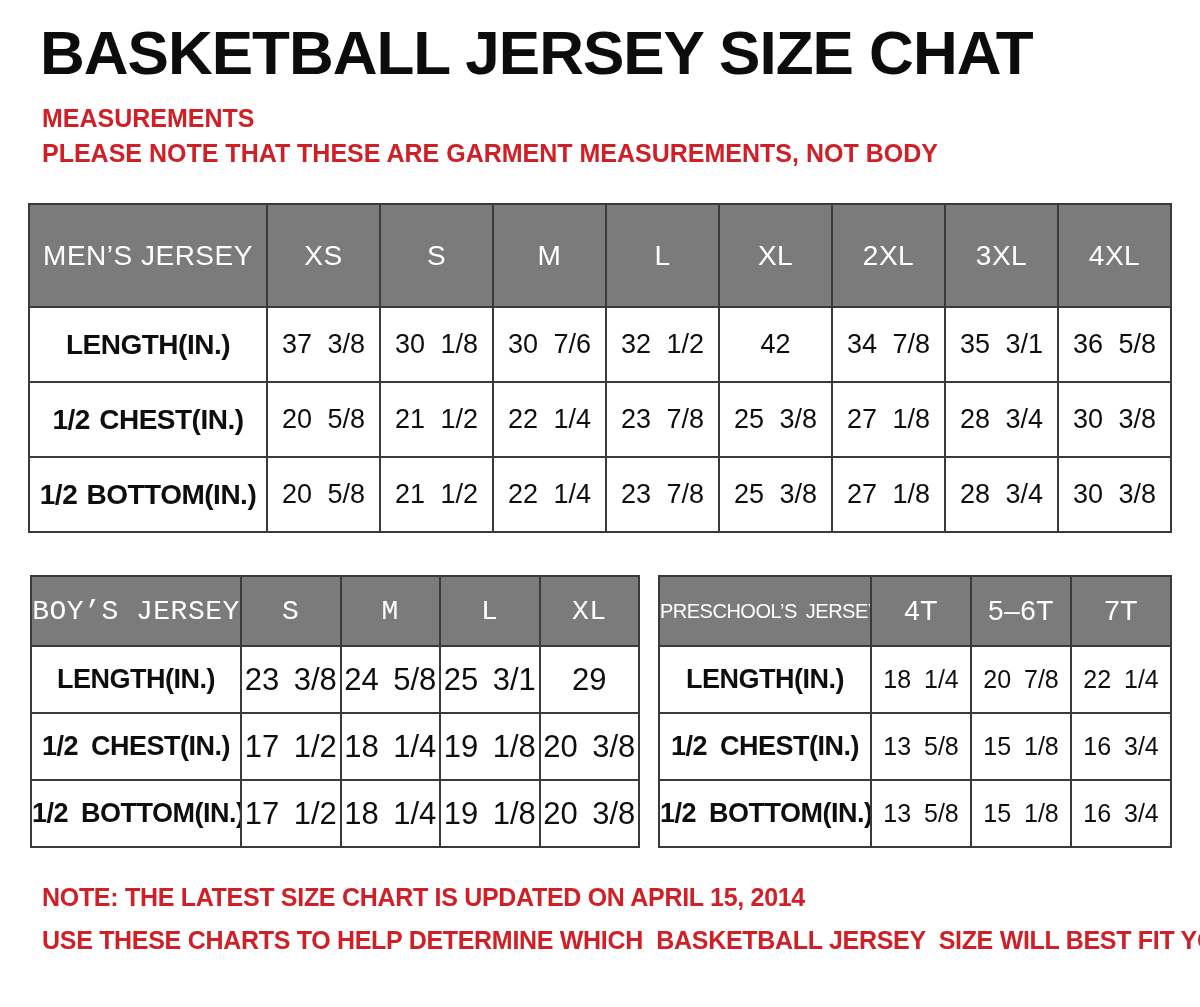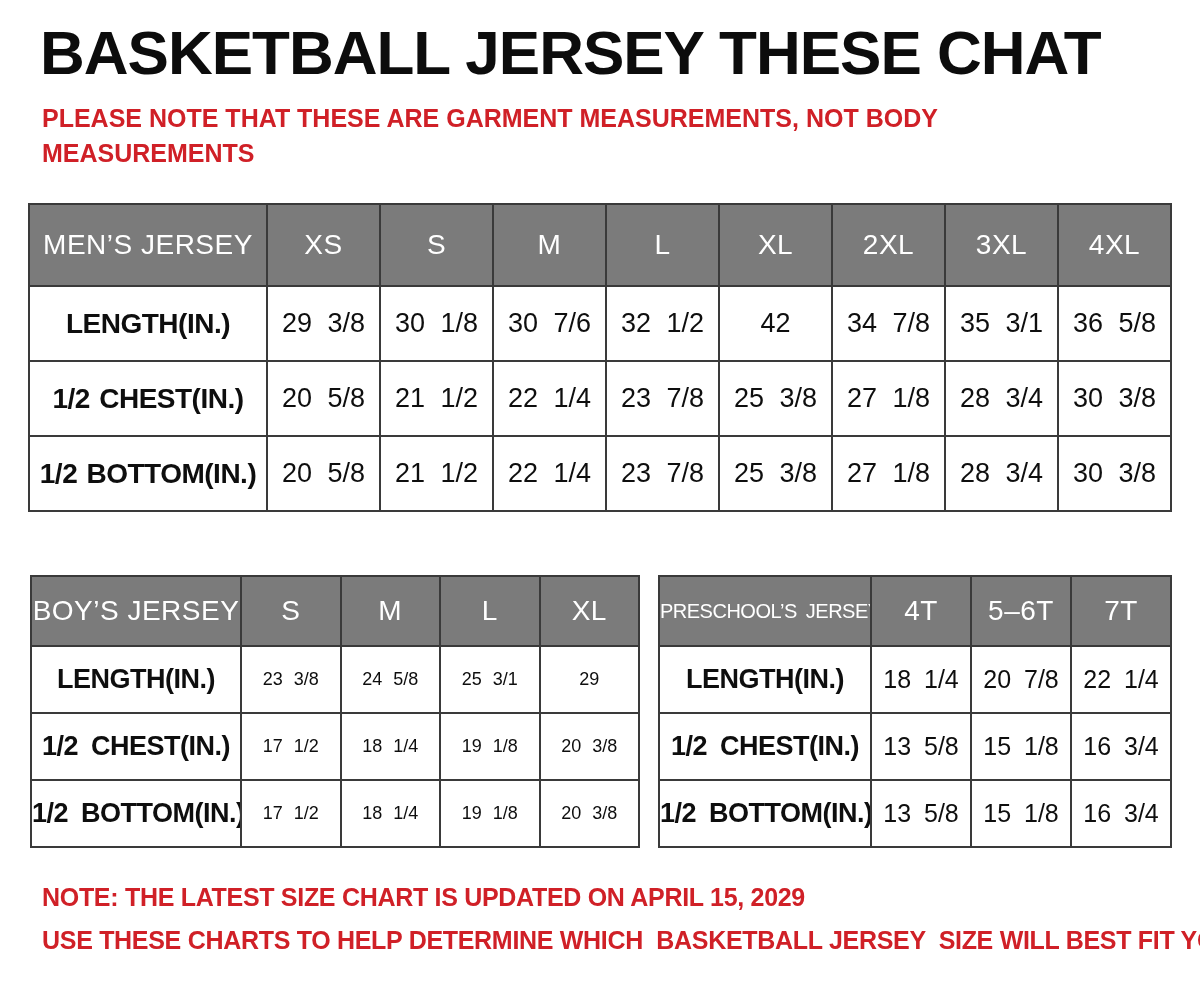--- a/index.html
+++ b/index.html
@@ -33,29 +33,29 @@
   thead th {
     background:#7b7b7b; color:#ffffff; font-weight:normal; font-size:28px;
     letter-spacing:0.5px;
   }
   td { font-size:27px; color:#0e0e0e; word-spacing:8px;margin-top:16px; }
   td.rowlabel { font-weight:bold; font-size:28px; word-spacing:2px; letter-spacing:-0.5px; }
 
   
   #mens-table { left:28px; top:203px; width:1144px; }
   #mens-table .c-first { width:238px; }
-  #mens-table thead tr { height:82px; }
+  #mens-table thead tr { height:103px; }
   #mens-table tbody tr { height:75px; }
 
   
   #boys-table { left:30px; top:575px; width:610px; }
   #boys-table .c-first { width:210px; }
-  #boys-table thead tr { height:70px; }
+  #boys-table thead tr { height:70px;font-family:Liberation Mono, monospace; }
   #boys-table tbody tr { height:67px; }
-  #boys-table td { font-size:18px; word-spacing:6px; }
+  #boys-table td { font-size:31px; word-spacing:6px; }
   #boys-table td.rowlabel { font-size:27px; }
 
   
   #preschool-table { left:658px; top:575px; width:514px; }
   #preschool-table .c-first { width:212px; }
   #preschool-table thead tr { height:70px; }
   #preschool-table tbody tr { height:67px; }
   #preschool-table td { font-size:25px; word-spacing:6px; }
   #preschool-table td.rowlabel { font-size:27px; }
   #preschool-table th.corner { font-size:20px; letter-spacing:-0.5px; word-spacing:4px; }
@@ -66,25 +66,25 @@
     white-space:pre; letter-spacing:-0.3px;
   }
   #note-1 { top:883px; }
   #note-2 { top:926px; }
 </style>
 </head>
 <body>
 
 <div class="page">
 
-  <h1 class="title">BASKETBALL JERSEY THESE CHAT</h1>
+  <h1 class="title">BASKETBALL JERSEY SIZE CHAT</h1>
 
   <div class="subtitle">
+    <div>MEASUREMENTS</div>
     <div>PLEASE NOTE THAT THESE ARE GARMENT MEASUREMENTS, NOT BODY</div>
-    <div>MEASUREMENTS</div>
   </div>
 
   <table id="mens-table">
     <colgroup>
       <col class="c-first">
         <col>
         <col>
         <col>
         <col>
         <col>
@@ -101,21 +101,21 @@
         <th>L</th>
         <th>XL</th>
         <th>2XL</th>
         <th>3XL</th>
         <th>4XL</th>
       </tr>
     </thead>
     <tbody>
       <tr>
         <td class="rowlabel">LENGTH(IN.)</td>
-        <td>29 3/8</td>
+        <td>37 3/8</td>
         <td>30 1/8</td>
         <td>30 7/6</td>
         <td>32 1/2</td>
         <td>42</td>
         <td>34 7/8</td>
         <td>35 3/1</td>
         <td>36 5/8</td>
       </tr>
       <tr>
         <td class="rowlabel">1/2 CHEST(IN.)</td>
@@ -214,16 +214,16 @@
       </tr>
       <tr>
         <td class="rowlabel">1/2 BOTTOM(IN.)</td>
         <td>13 5/8</td>
         <td>15 1/8</td>
         <td>16 3/4</td>
       </tr>
     </tbody>
   </table>
 
-  <p class="note" id="note-1">NOTE: THE LATEST SIZE CHART IS UPDATED ON APRIL 15, 2029</p>
+  <p class="note" id="note-1">NOTE: THE LATEST SIZE CHART IS UPDATED ON APRIL 15, 2014</p>
   <p class="note" id="note-2">USE THESE CHARTS TO HELP DETERMINE WHICH  BASKETBALL JERSEY  SIZE WILL BEST FIT YOU.</p>
 
 </div>
 
 </body></html>

